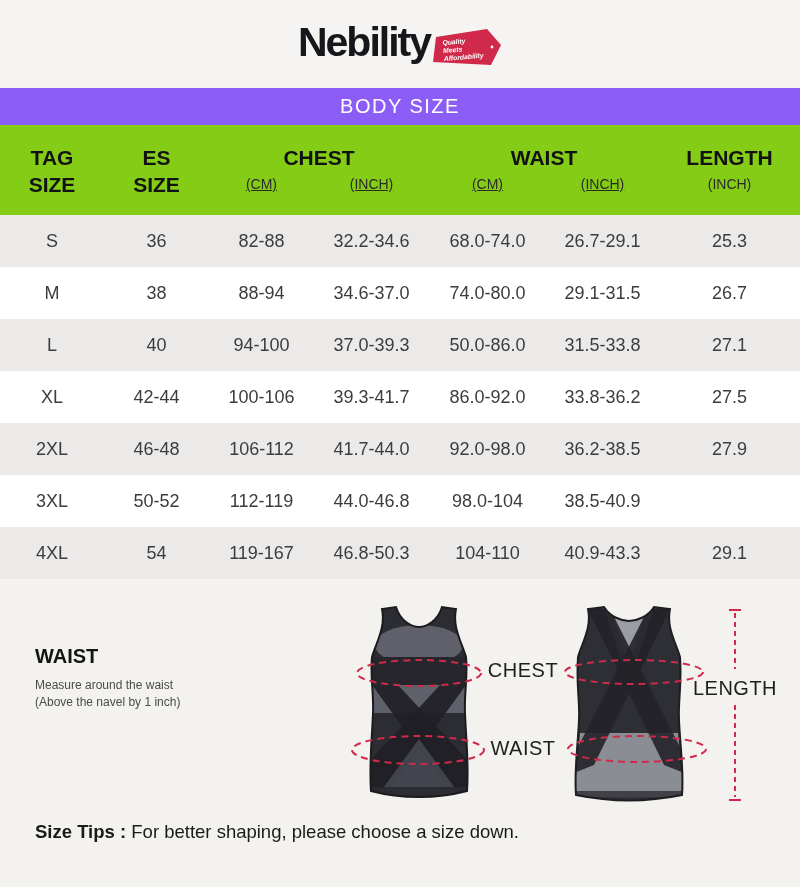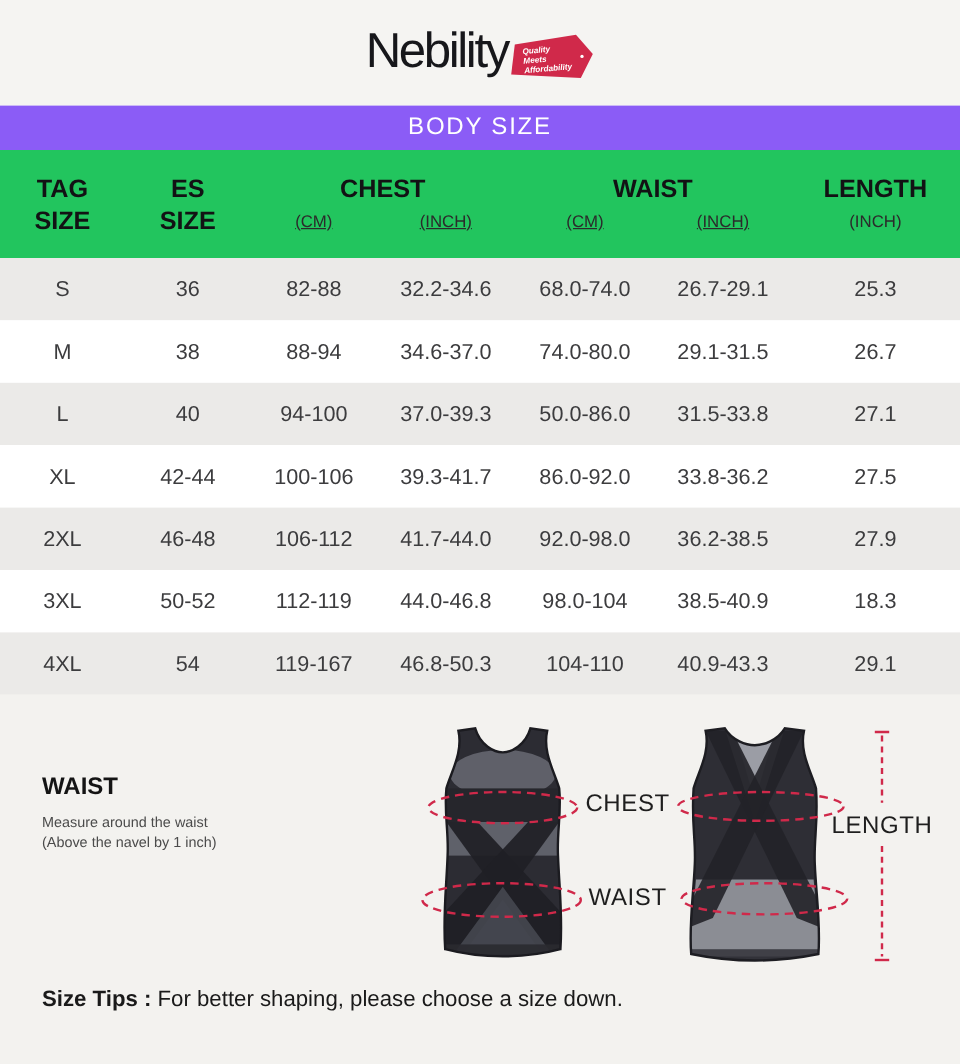--- a/index.html
+++ b/index.html
@@ -7,31 +7,31 @@
     width:800px;height:887px;position:relative;background:#ffffff;
     font-family:"Liberation Sans",sans-serif;overflow:hidden;
     -webkit-font-smoothing:antialiased;
   }
   
   .logo-header{
     height:88px;background:#f5f4f2;display:flex;align-items:center;justify-content:center;
   }
   .logo-wrap{display:flex;align-items:center;}
   .logo-text{
-    font-size:41px;font-weight:400;color:#17171b;letter-spacing:-2px;line-height:1;
+    font-size:41px;font-weight:700;color:#17171b;letter-spacing:-2px;line-height:1;
     padding-bottom:4px;
   }
   .logo-tag{width:70px;height:40px;margin-left:2px;margin-top:8px;}
   
   .banner{
     height:37px;background:#8b5cf6;display:flex;align-items:center;justify-content:center;
     color:#ffffff;font-size:20px;letter-spacing:1.5px;font-weight:400;
   }
   
-  .thead{height:90px;background:#22c55e;display:flex;align-items:center;}
+  .thead{height:90px;background:#84cc16;display:flex;align-items:center;}
   .hcol{display:flex;flex-direction:column;align-items:center;}
   .hline1{font-size:21px;font-weight:700;color:#121214;height:29px;line-height:29px;}
   .hline2{font-size:21px;font-weight:700;color:#121214;height:25px;line-height:25px;}
   .hsub{font-size:14px;font-weight:400;color:#2b2b2b;height:25px;line-height:25px;}
   .subrow{display:flex;height:25px;}
   .subcell{text-align:center;font-size:14px;color:#2b2b2b;line-height:25px;text-decoration:underline;}
   .c1{width:104px;}.c2{width:105px;}.c3{width:105px;}.c4{width:115px;}
   .c5{width:117px;}.c6{width:113px;}.c7{width:141px;}
   .g34{width:220px;}.g56{width:230px;}
   
@@ -157,21 +157,20 @@
     <div class="cell c6">36.2-38.5</div>
     <div class="cell c7">27.9</div>
   </div>
     <div class="trow">
     <div class="cell c1">3XL</div>
     <div class="cell c2">50-52</div>
     <div class="cell c3">112-119</div>
     <div class="cell c4">44.0-46.8</div>
     <div class="cell c5">98.0-104</div>
     <div class="cell c6">38.5-40.9</div>
-    <div class="cell c7">18.3</div>
   </div>
     <div class="trow alt">
     <div class="cell c1">4XL</div>
     <div class="cell c2">54</div>
     <div class="cell c3">119-167</div>
     <div class="cell c4">46.8-50.3</div>
     <div class="cell c5">104-110</div>
     <div class="cell c6">40.9-43.3</div>
     <div class="cell c7">29.1</div>
   </div>

